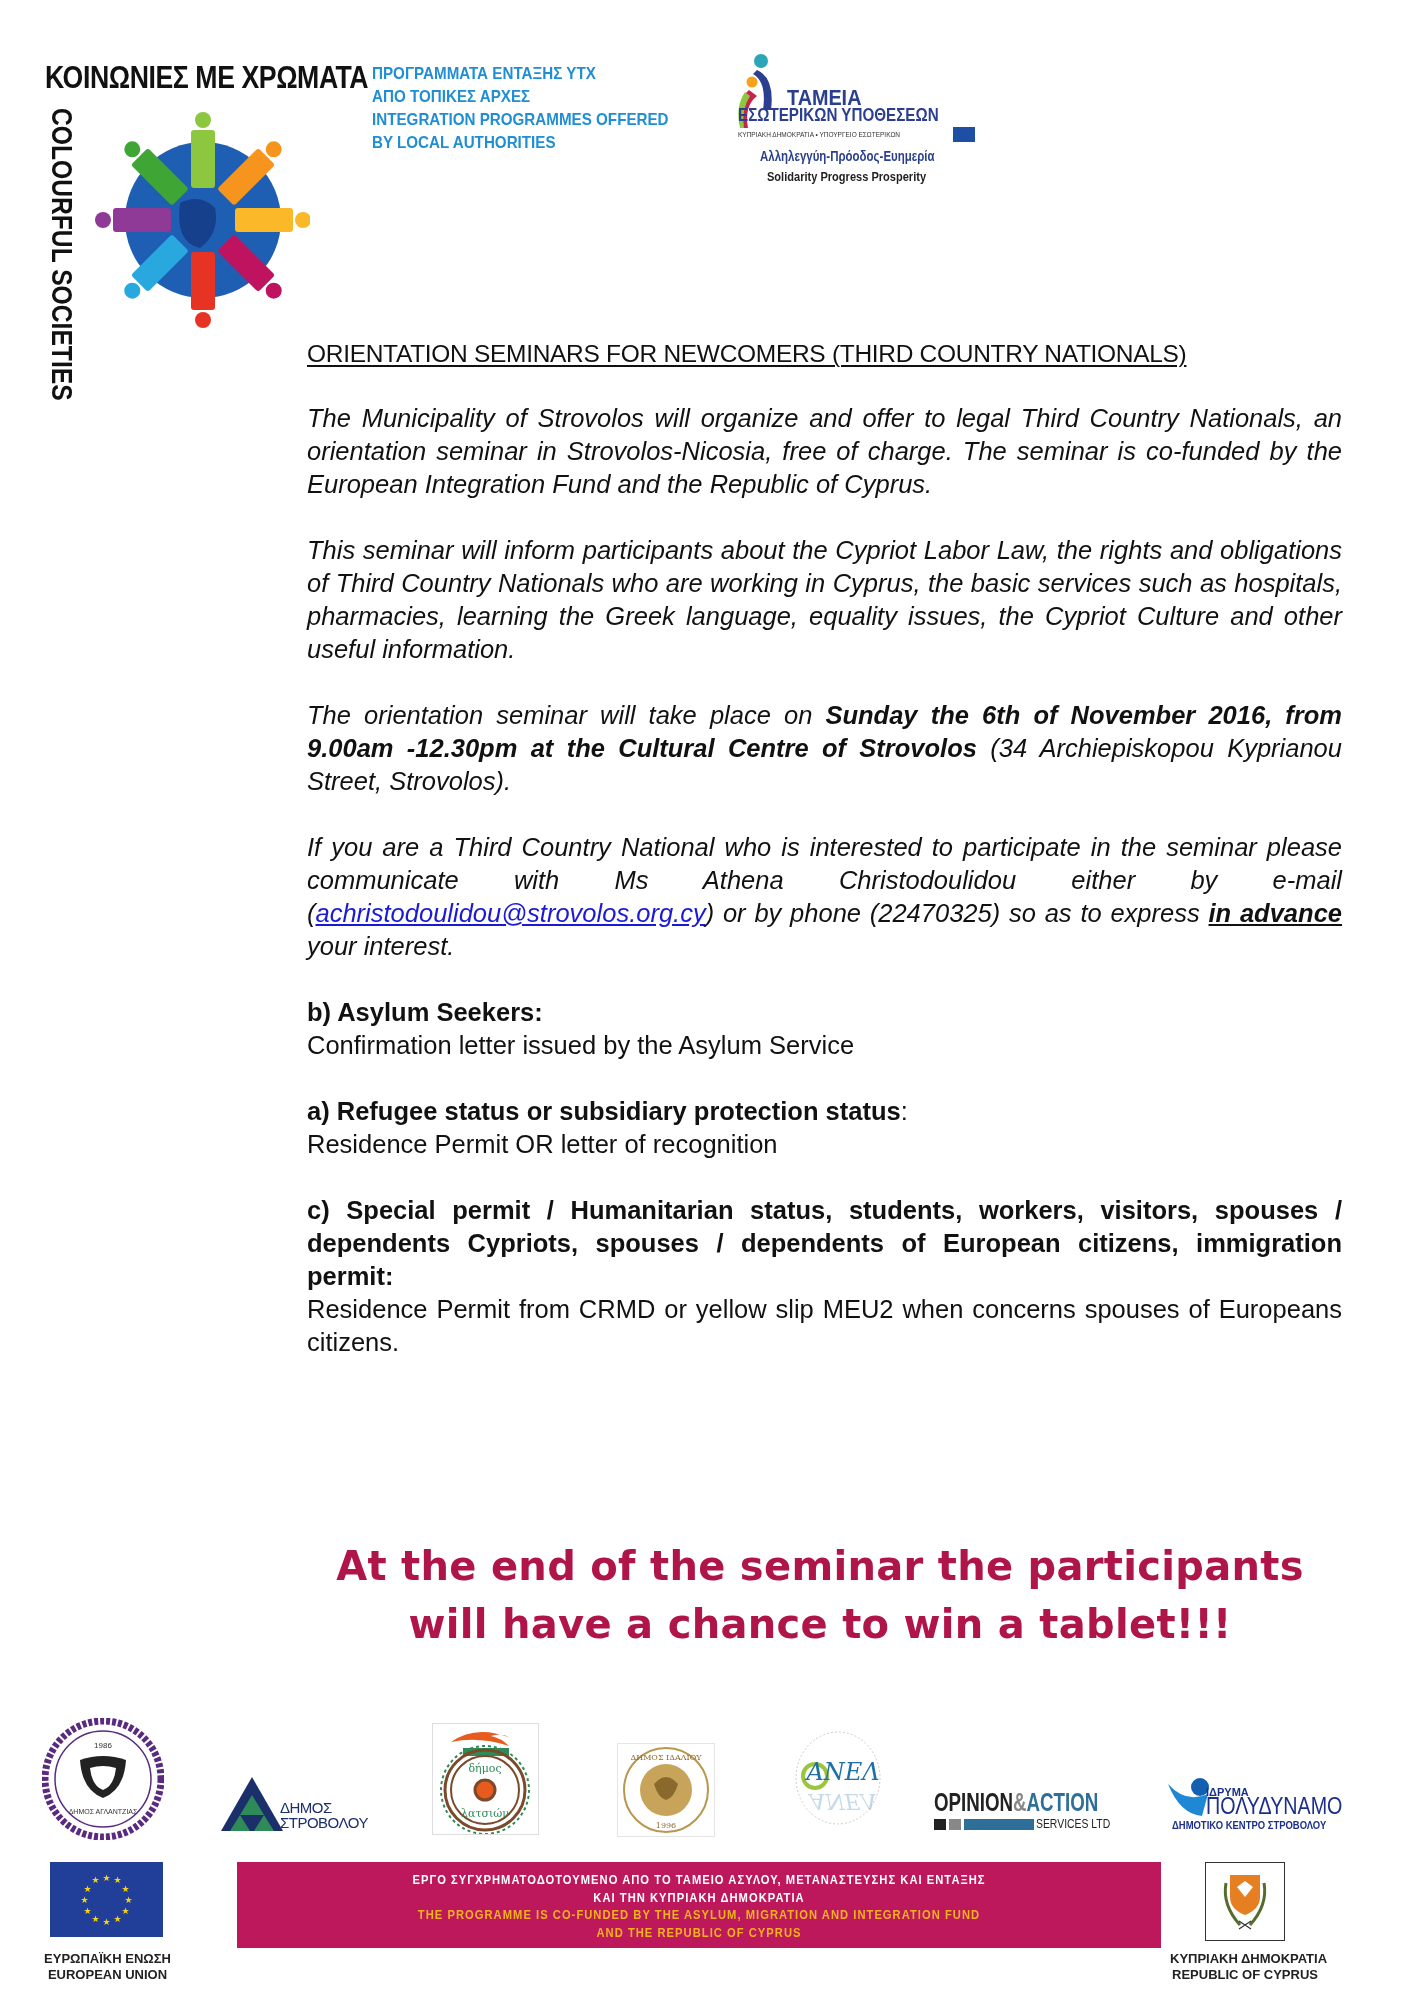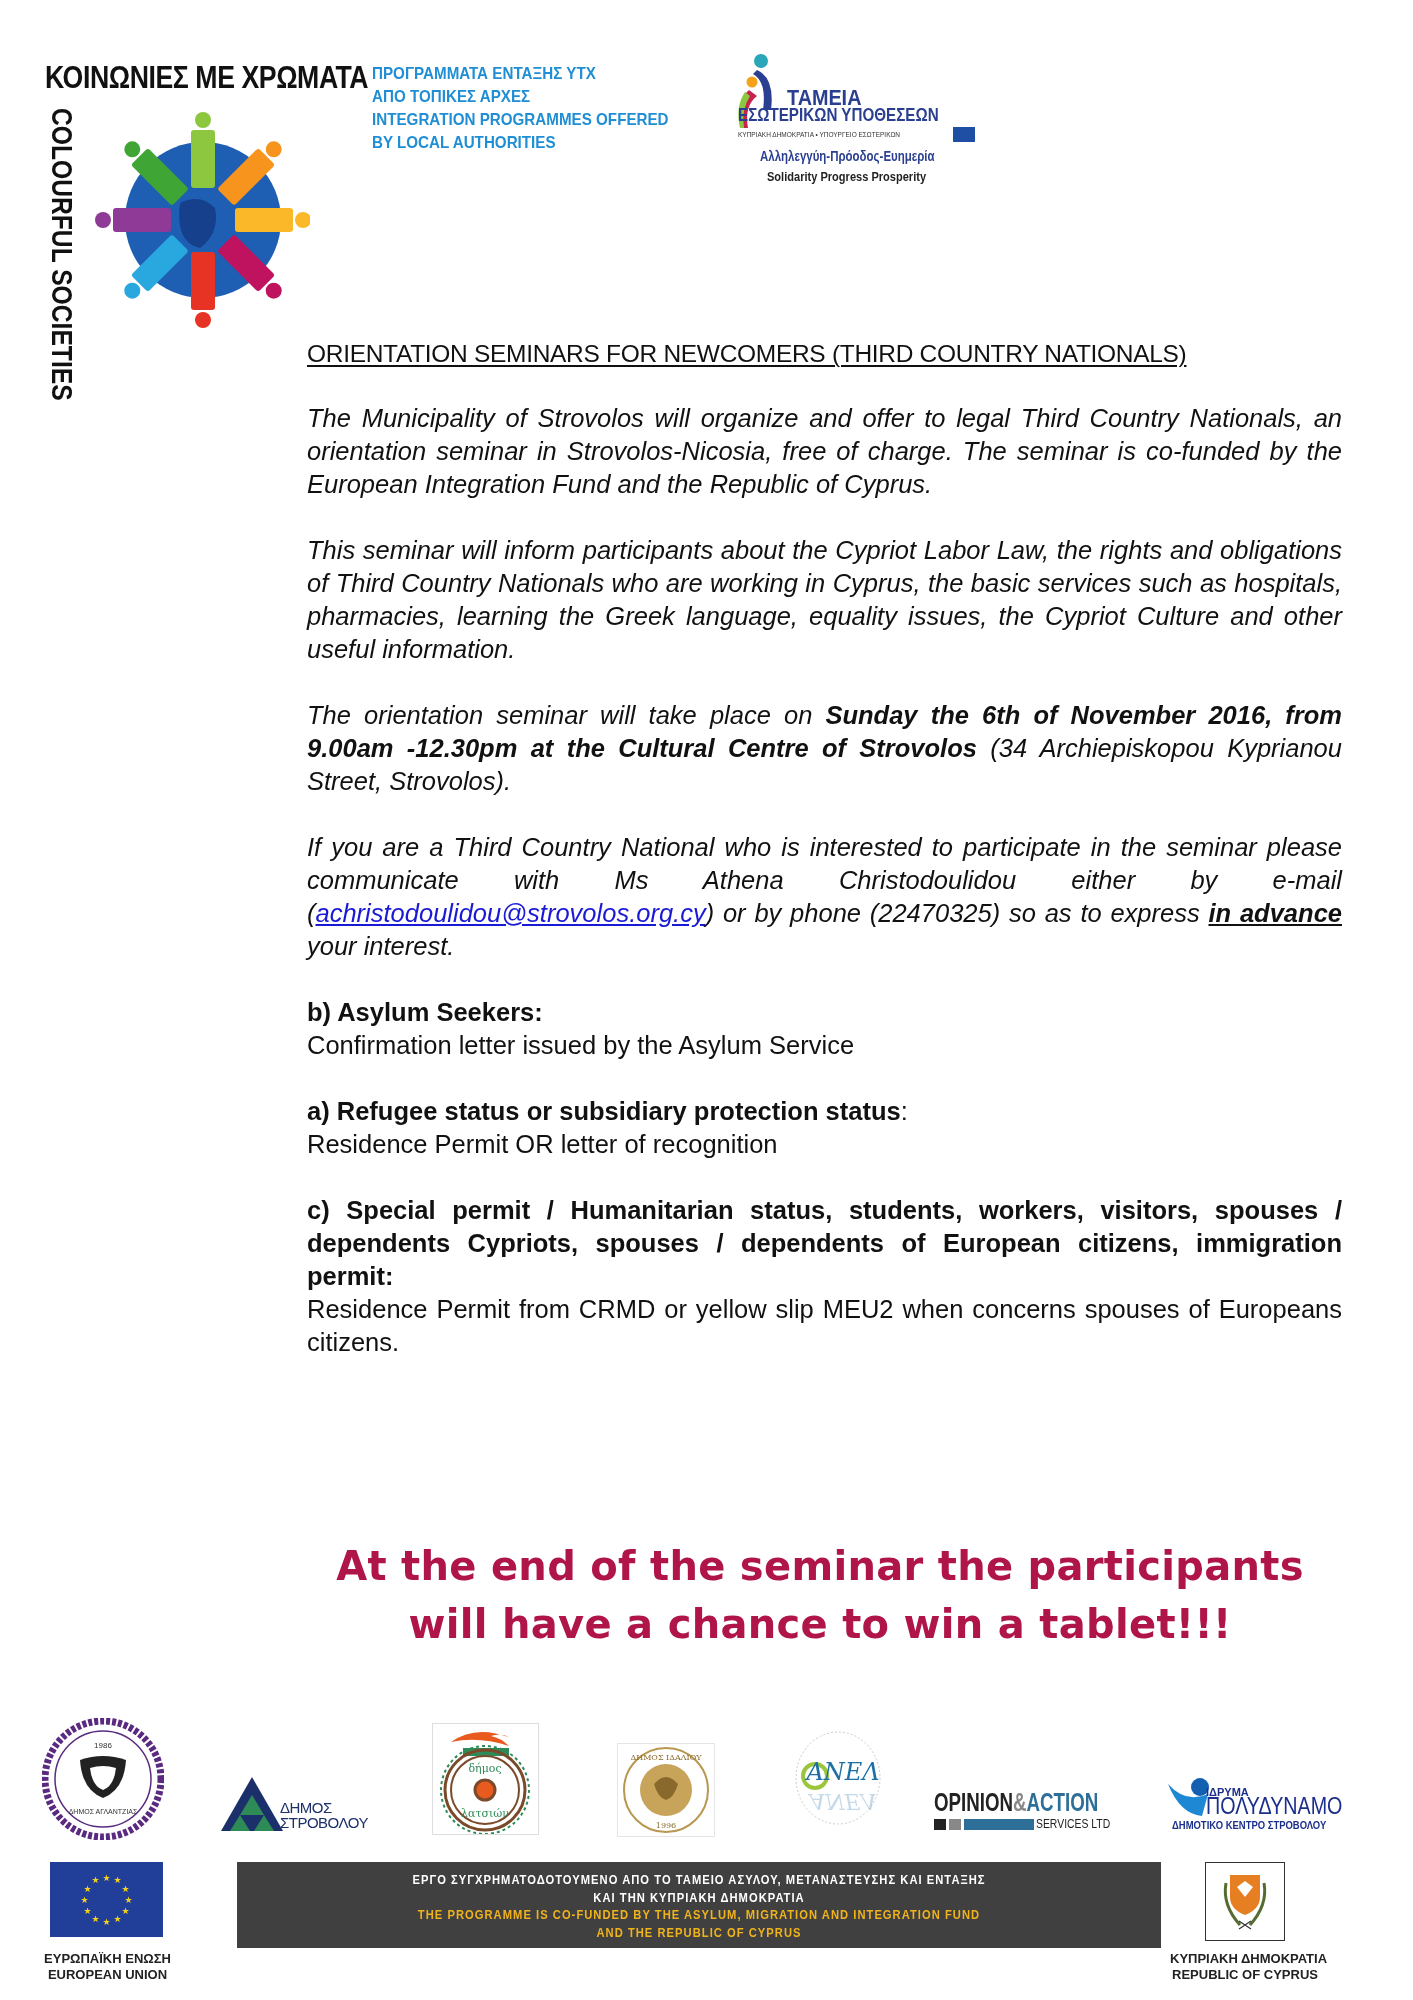--- a/index.html
+++ b/index.html
@@ -39,21 +39,21 @@
   #logo-strovolos { left: 220px; top: 1775px; width: 160px; height: 60px; }
   #logo-latsia { left: 432px; top: 1723px; width: 105px; height: 110px; border: 1px solid #ddd; }
   #logo-idalion { left: 617px; top: 1743px; width: 96px; height: 92px; border: 1px solid #e5e5e5; }
   #logo-anel { left: 793px; top: 1728px; width: 90px; height: 100px; }
   #logo-opinion { left: 932px; top: 1788px; width: 185px; height: 48px; }
   #logo-polydynamo { left: 1168px; top: 1778px; width: 215px; height: 58px; }
 
   
   #eu-flag { left: 50px; top: 1862px; width: 113px; height: 75px; background: #213f99; }
   #eu-label { left: 25px; top: 1951px; width: 165px; text-align: center; font-weight: bold; font-size: 13px; line-height: 16px; color: #222; }
-  #fund-band { left: 237px; top: 1862px; width: 924px; height: 86px; background: #404040; text-align: center; padding-top: 9px; box-sizing: border-box; }
+  #fund-band { left: 237px; top: 1862px; width: 924px; height: 86px; background: #be185d; text-align: center; padding-top: 9px; box-sizing: border-box; }
   #fund-band div { font-weight: bold; font-size: 13px; line-height: 17.5px; letter-spacing: 1.2px; white-space: nowrap; transform: scaleX(0.86); }
   #fund-band .gr { color: #ffffff; }
   #fund-band .en { color: #f1b31c; }
   #cy-emblem { left: 1205px; top: 1862px; width: 78px; height: 77px; border: 1.5px solid #333; }
   #cy-label { left: 1170px; top: 1951px; width: 150px; text-align: center; font-weight: bold; font-size: 13px; line-height: 16px; color: #222; white-space: nowrap; }
 </style>
 </head>
 <body>
 
 <div id="brand-title" class="abs">ΚΟΙΝΩΝΙΕΣ ΜΕ ΧΡΩΜΑΤΑ</div>

